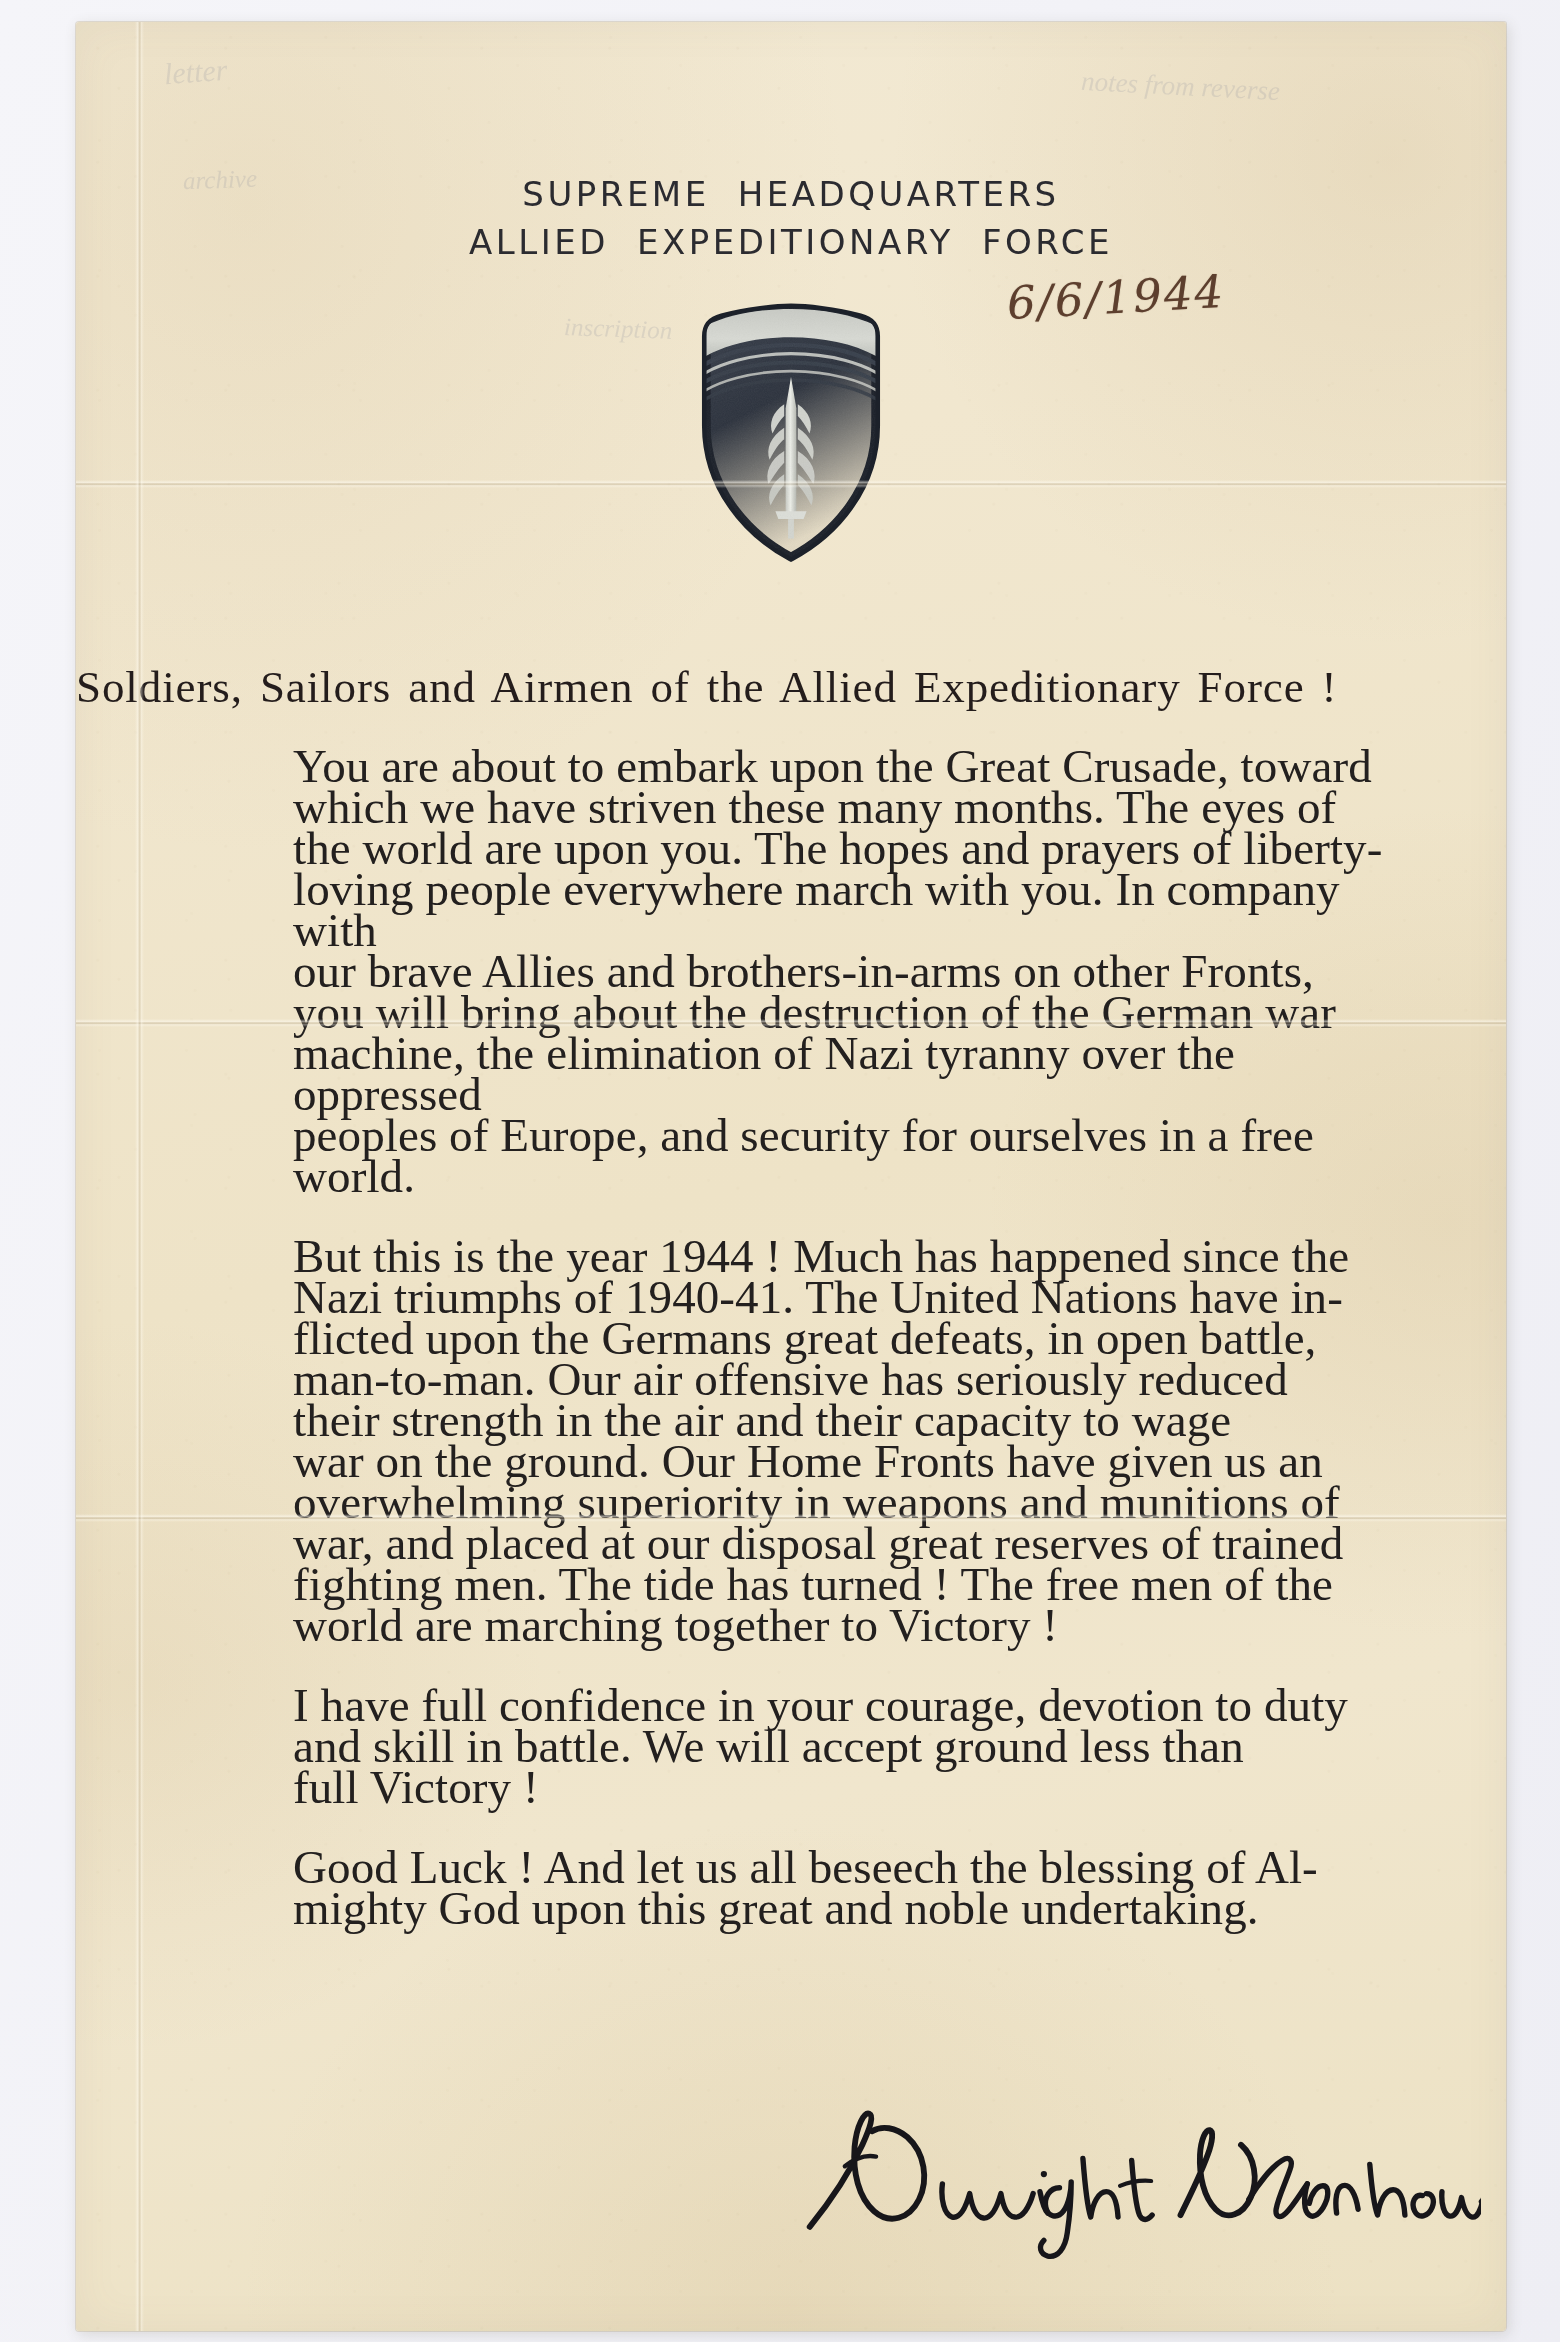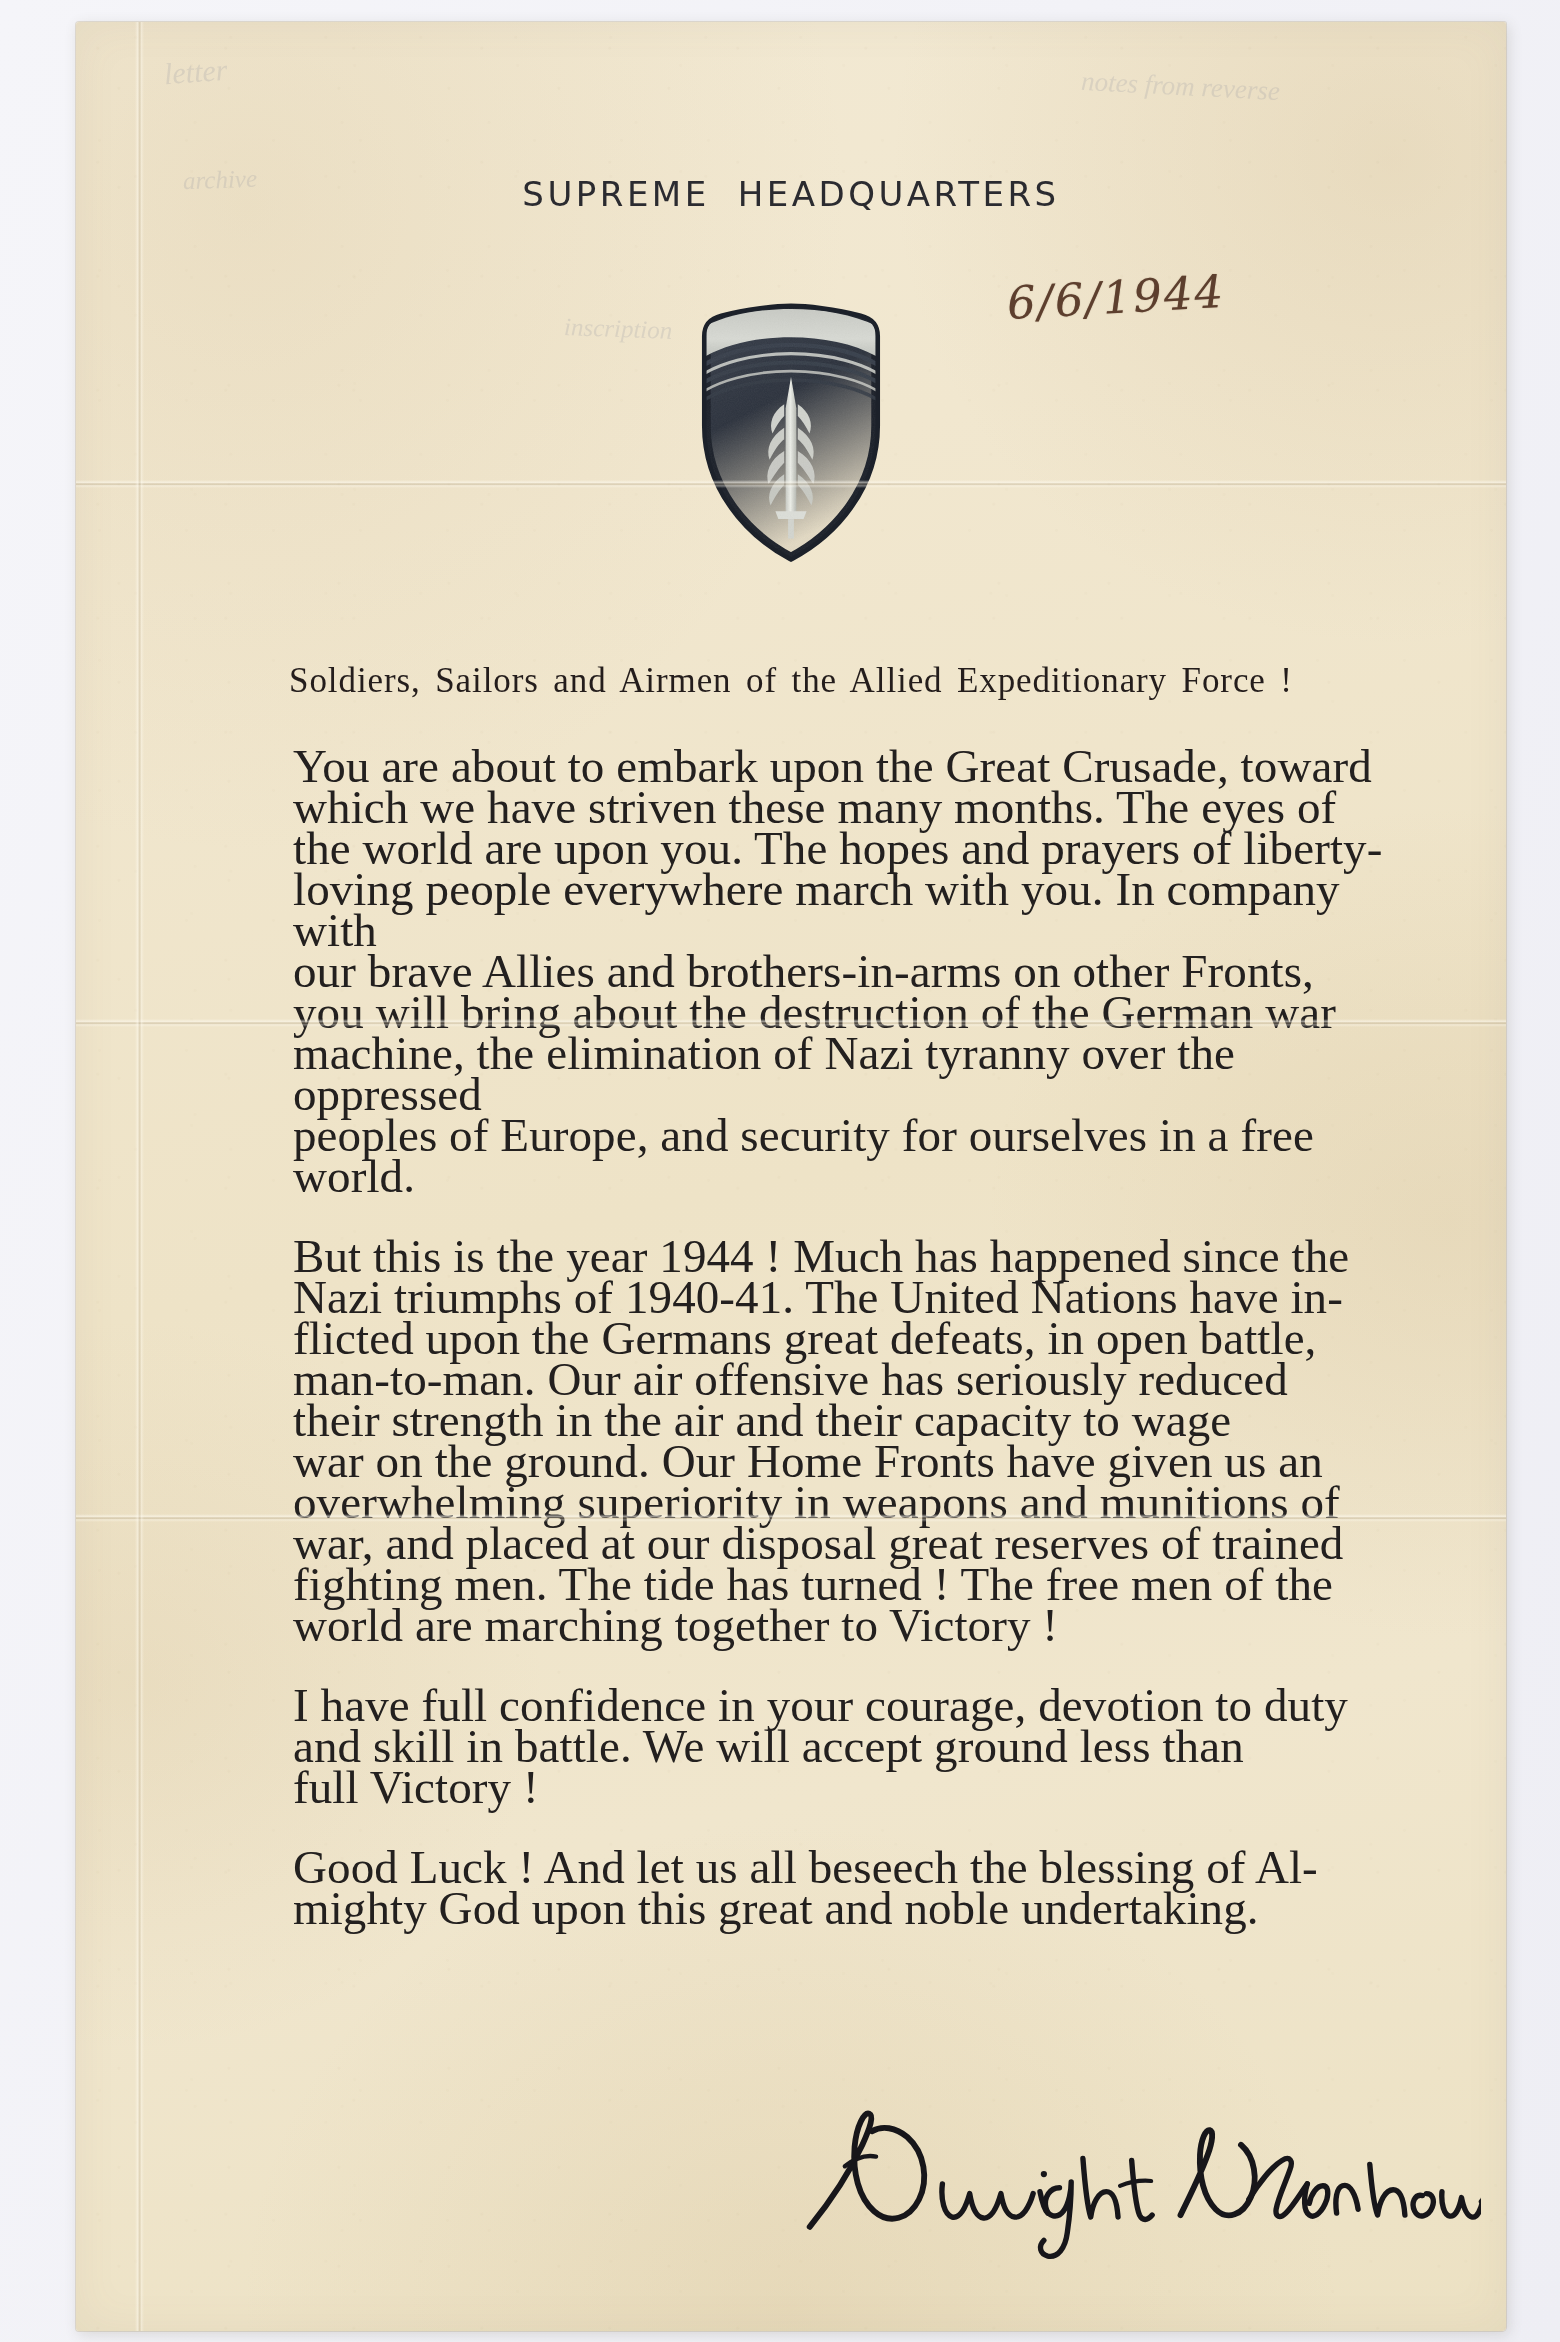--- a/index.html
+++ b/index.html
@@ -145,23 +145,22 @@
     transform: translateX(-50%);
     width: 181px;
     height: 259px;
   }
 
   
   #salutation {
     position: absolute;
     top: 639px;
     left: 0; right: 0;
-    text-align: center;
     font-family: "Liberation Serif", serif;
-    font-size: 35px;
+    font-size: 45px;
     color: #241d1c;
     letter-spacing: 0.9px;
     word-spacing: 4.9px;
   }
 
   
   #body-text {
     position: absolute;
     top: 724px;
     left: 217px;
@@ -196,20 +195,21 @@
 
   <div class="ghost" style="top:33px;left:88px;font-size:30px;transform:rotate(-4deg);">letter</div>
   <div class="ghost" style="top:49px;left:1005px;font-size:27px;transform:rotate(3deg);">notes from reverse</div>
   <div class="ghost" style="top:144px;left:107px;font-size:25px;transform:rotate(-2deg);">archive</div>
   <div class="ghost" style="top:293px;left:488px;font-size:25px;transform:rotate(2deg);">inscription</div>
 
   <div id="content">
 
     <div id="heading">
       <span class="head-line">SUPREME  HEADQUARTERS</span>
+      <span class="head-line">ALLIED  EXPEDITIONARY  FORCE</span>
     </div>
 
     <div id="date-annotation">6/6/1944</div>
 
     <div id="insignia">
       <svg viewBox="0 0 186 266" width="181" height="259" aria-hidden="true">
         <defs>
           <clipPath id="shieldClip">
             <path d="M6,34 C6,24 10,18 22,15 C48,8 78,5 93,5
                      C108,5 138,8 164,15 C176,18 180,24 180,34

